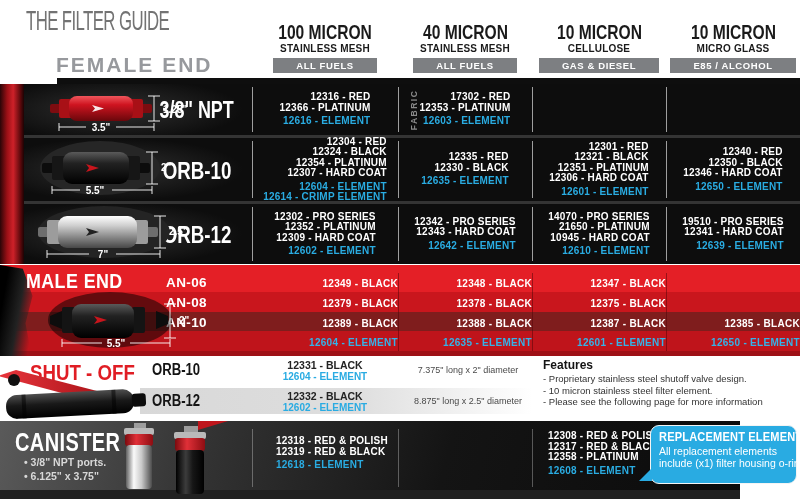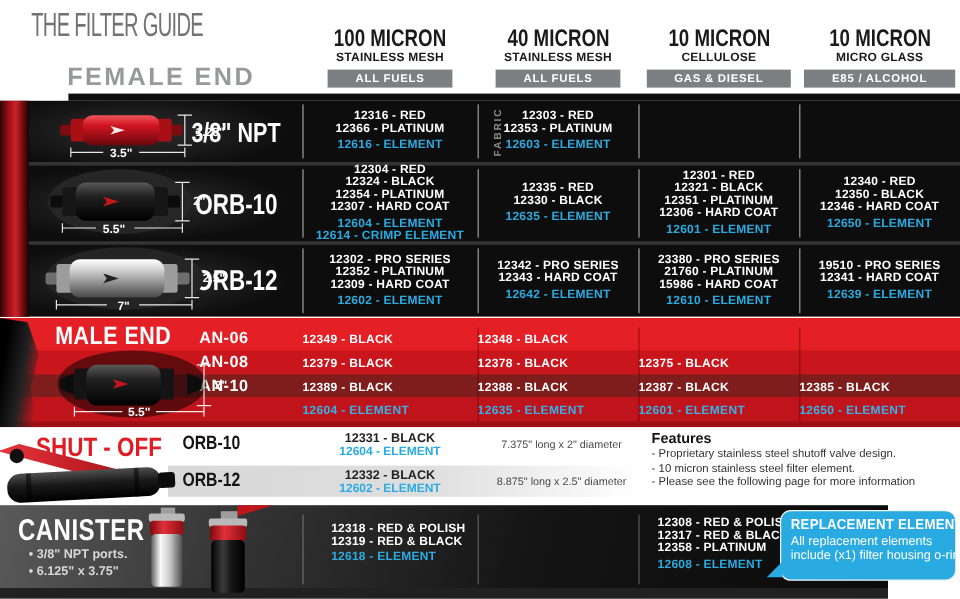--- a/index.html
+++ b/index.html
@@ -29,43 +29,43 @@
           background:linear-gradient(90deg,#2b0507,#9c1016 30%,#ce2129 55%,#5c090c 85%,#1d0203)}
   .vd{position:absolute;top:3px;bottom:3px;width:1px;background:rgba(255,255,255,.6)}
   .x0{left:252px}.x1{left:398px}.x2{left:532px}.x3{left:666px}
   .flabel{position:absolute;left:144px;width:106px;text-align:center;color:#fff;font-weight:800}
   .flabel .cnd{transform:scaleX(.78)}
   .fl0{top:13px;font-size:23px}.fl1{top:19px;font-size:24px}.fl2{top:17px;font-size:24px}
   .fimg{position:absolute;z-index:2}
   .cols{position:absolute;left:252px;top:0;bottom:0;display:flex;align-items:center}
   .cell{display:flex;justify-content:center}
   .cell.c0{width:146px}.cell.c{width:134px}
-  .cellbox{position:relative;text-align:center}
+  .cellbox{position:relative;text-align:right}
   .pn{font-size:10px;line-height:10.5px;font-weight:700;color:#fff;letter-spacing:.2px;white-space:nowrap}
   .pn.el{color:#2aace2}
   .gap{margin-top:3px}
   .fabric{position:absolute;left:-26px;top:50%;transform:translateY(-50%) rotate(-90deg);
           font-size:8.5px;font-weight:700;color:#8a8a8a;letter-spacing:1.5px}
 
   
   .male{left:0;top:264px;width:800px;height:92px;background:#e01d24;border-top:1px solid #fff;box-sizing:border-box}
   .mrow{display:flex;align-items:center;box-sizing:border-box}
   .ms0{height:27px;padding-top:7px;background:#e41f26}
   .ms1{height:20px;background:#c9161d}
   .ms2{height:19px;background:#7f1d1d}
   .ms3{height:20px;background:#bf141b}
   .mbar{height:5px;background:#9e1016}
   .mleft{width:252px;box-sizing:border-box;padding-left:166px}
   .an{font-size:13.5px;font-weight:800;color:#fff;letter-spacing:.4px}
-  .mcell{text-align:left}
+  .mcell{text-align:right}
   .mcell.c0{width:146px}.mcell.c{width:134px}
   .mpn{font-size:10px;font-weight:700;color:#fff;letter-spacing:.3px}
   .mpn.el{color:#35b2e8}
   .mvd{position:absolute;top:8px;height:78px;width:1px;background:rgba(80,4,7,.5)}
-  .mtitle{position:absolute;left:46px;top:4px;font-size:21px;font-weight:800;color:#fff;letter-spacing:.5px}
+  .mtitle{position:absolute;left:26px;top:4px;font-size:21px;font-weight:800;color:#fff;letter-spacing:.5px}
   .mtitle .cnd{transform:scaleX(.85);transform-origin:left top}
   .fitting{position:absolute;left:0;top:0;width:44px;height:91px;
            background:linear-gradient(100deg,#000 15%,#222 45%,rgba(34,34,34,0) 72%);
            clip-path:polygon(0 0,52% 4%,74% 34%,58% 64%,72% 100%,0 100%)}
   .mimg{position:absolute;left:46px;top:24px;z-index:2}
 
   
   .shutoff{left:0;top:356px;width:800px;height:65px;background:#fff}
   .graystripe{position:absolute;left:140px;top:32px;width:392px;height:26px;
               background:linear-gradient(90deg,#d8d8d8,#dedede 55%,rgba(222,222,222,0))}
@@ -172,21 +172,21 @@
         <div class="cell c0">
             <div class="cellbox">
           <div class="pn">12316 - RED</div>
           <div class="pn">12366 - PLATINUM</div>
           <div class="pn el gap">12616 - ELEMENT</div>
         </div>
           </div>
         <div class="cell c">
             <div class="cellbox">
           <span class="fabric">FABRIC</span>
-          <div class="pn">12303 - RED</div>
+          <div class="pn">17302 - RED</div>
           <div class="pn">12353 - PLATINUM</div>
           <div class="pn el gap">12603 - ELEMENT</div>
         </div>
           </div>
         <div class="cell c"></div>
         <div class="cell c"></div>
       </div>
     </div>
     <div class="rowsep"></div>
 
@@ -293,42 +293,43 @@
           </div>
         <div class="cell c">
             <div class="cellbox">
           <div class="pn">12342 - PRO SERIES</div>
           <div class="pn">12343 - HARD COAT</div>
           <div class="pn el gap">12642 - ELEMENT</div>
         </div>
           </div>
         <div class="cell c">
             <div class="cellbox">
-          <div class="pn">23380 - PRO SERIES</div>
-          <div class="pn">21760 - PLATINUM</div>
-          <div class="pn">15986 - HARD COAT</div>
+          <div class="pn">14070 - PRO SERIES</div>
+          <div class="pn">21650 - PLATINUM</div>
+          <div class="pn">10945 - HARD COAT</div>
           <div class="pn el gap">12610 - ELEMENT</div>
         </div>
           </div>
         <div class="cell c">
             <div class="cellbox">
           <div class="pn">19510 - PRO SERIES</div>
           <div class="pn">12341 - HARD COAT</div>
           <div class="pn el gap">12639 - ELEMENT</div>
         </div>
           </div>
       </div>
     </div>
   </div>
 
   <div class="abs male">
     <div class="mrow ms0">
       <div class="mleft"><span class="an">AN-06</span></div>
       <div class="mcell c0"><span class="mpn">12349 - BLACK</span></div>
       <div class="mcell c"><span class="mpn">12348 - BLACK</span></div>
+      <div class="mcell c"><span class="mpn">12347 - BLACK</span></div>
     </div>
     <div class="mrow ms1">
       <div class="mleft"><span class="an">AN-08</span></div>
       <div class="mcell c0"><span class="mpn">12379 - BLACK</span></div>
       <div class="mcell c"><span class="mpn">12378 - BLACK</span></div>
       <div class="mcell c"><span class="mpn">12375 - BLACK</span></div>
     </div>
     <div class="mrow ms2">
       <div class="mleft"><span class="an">AN-10</span></div>
       <div class="mcell c0"><span class="mpn">12389 - BLACK</span></div>

